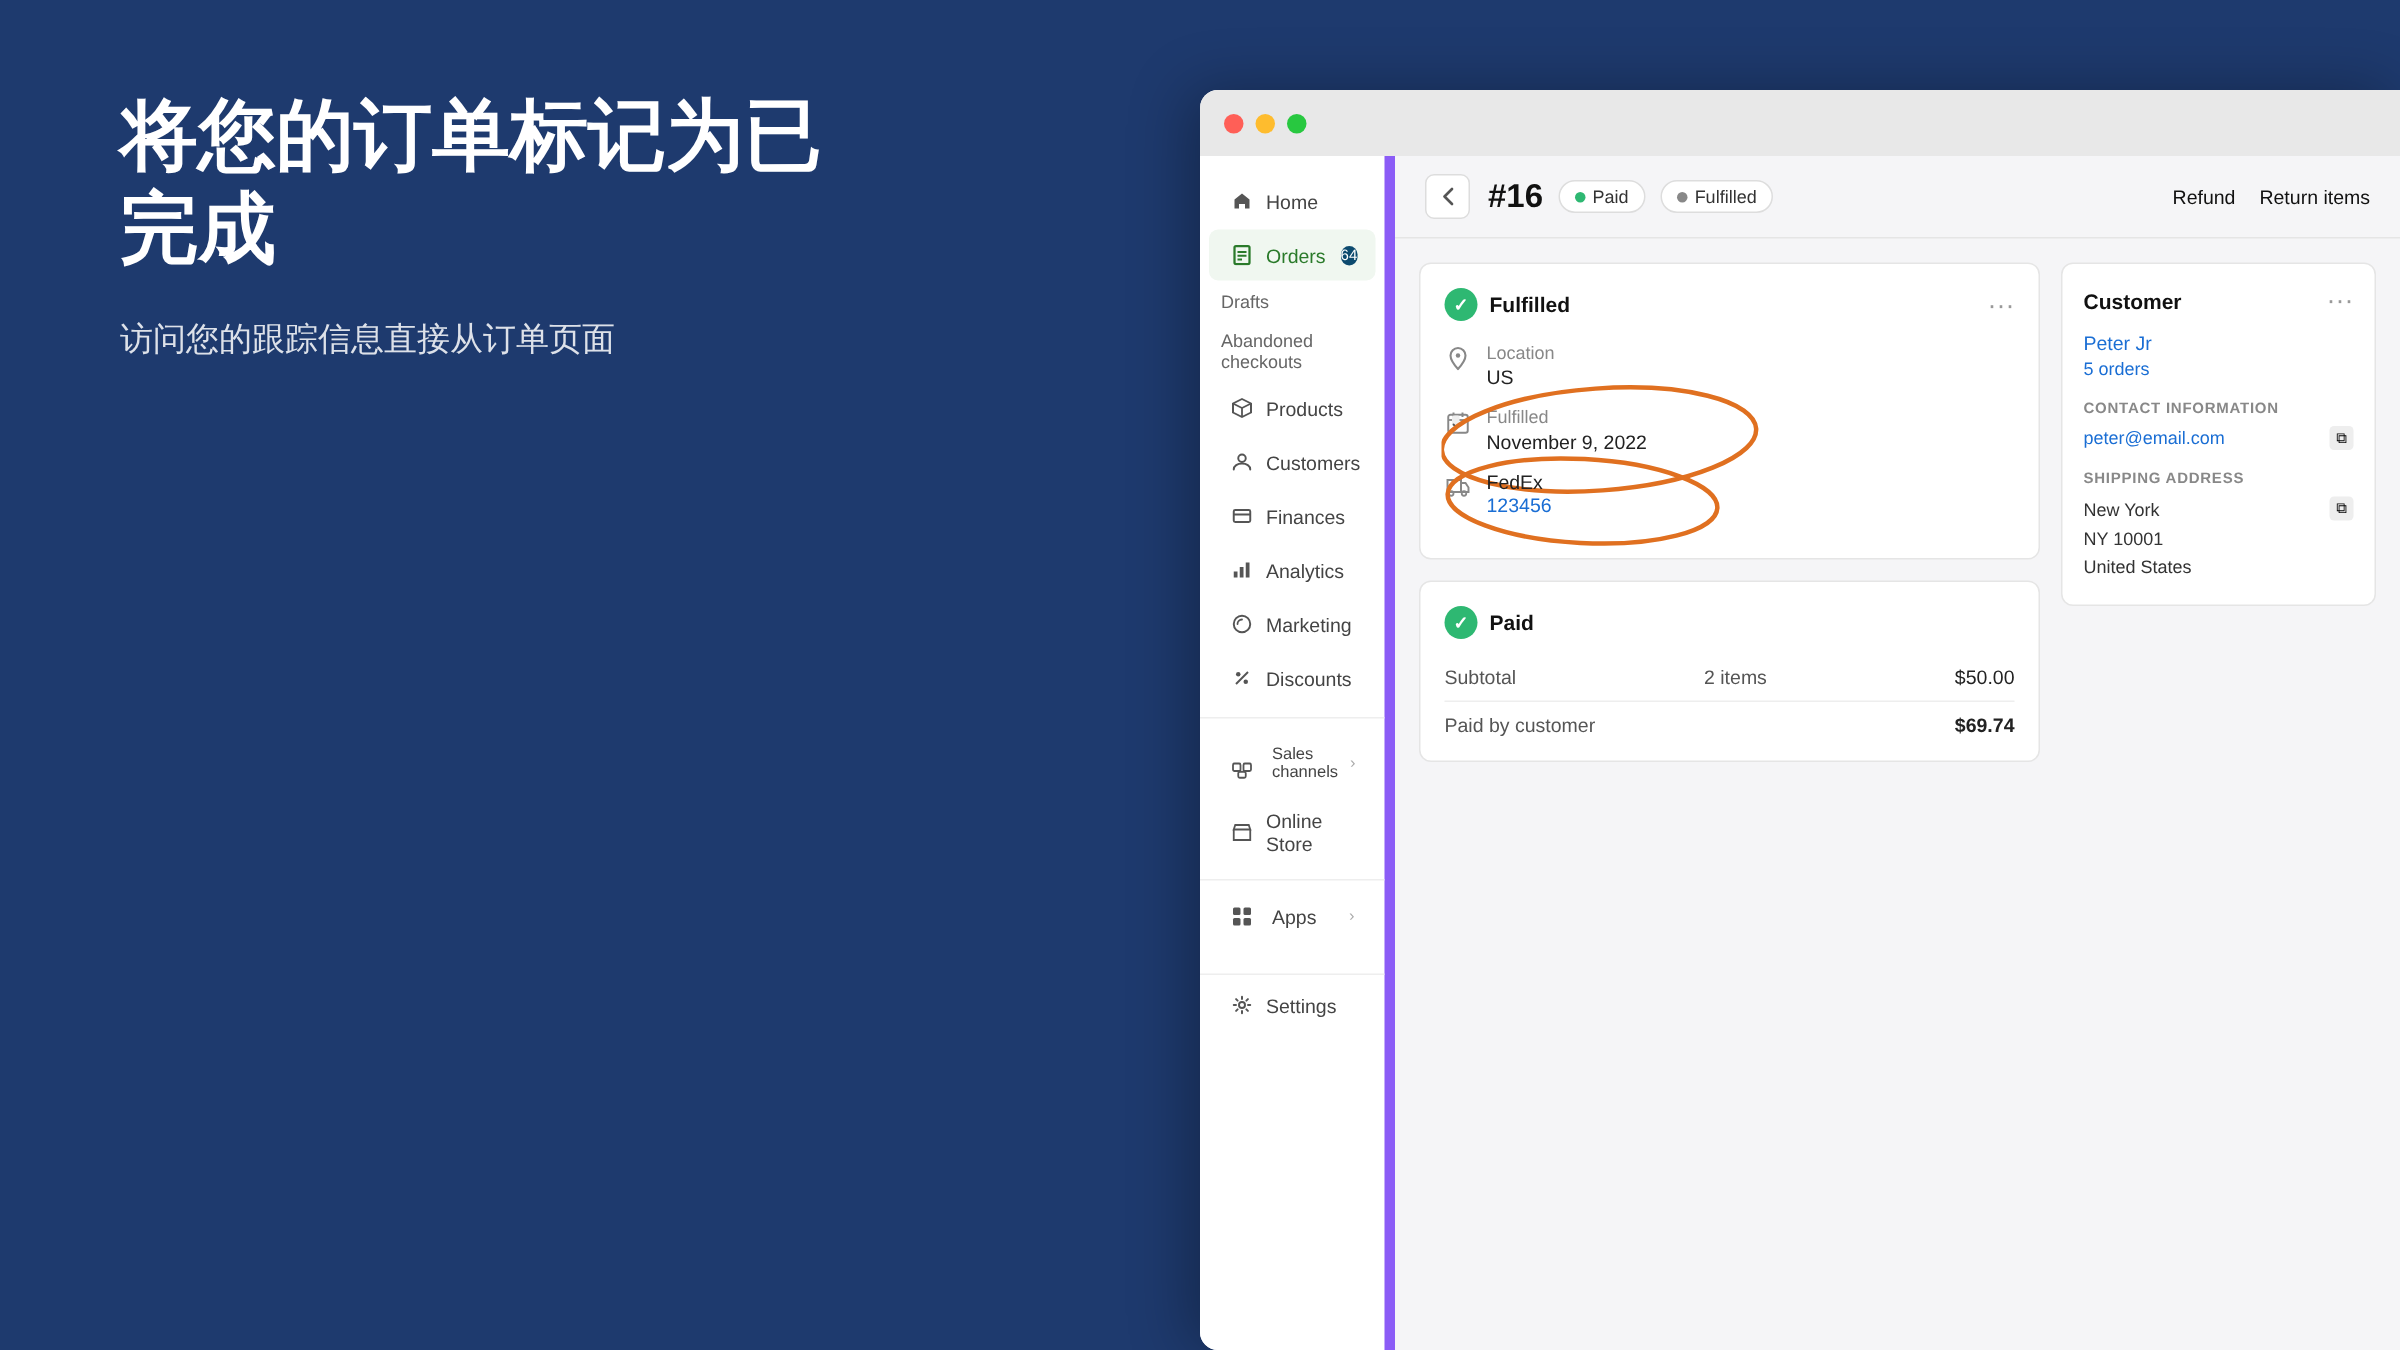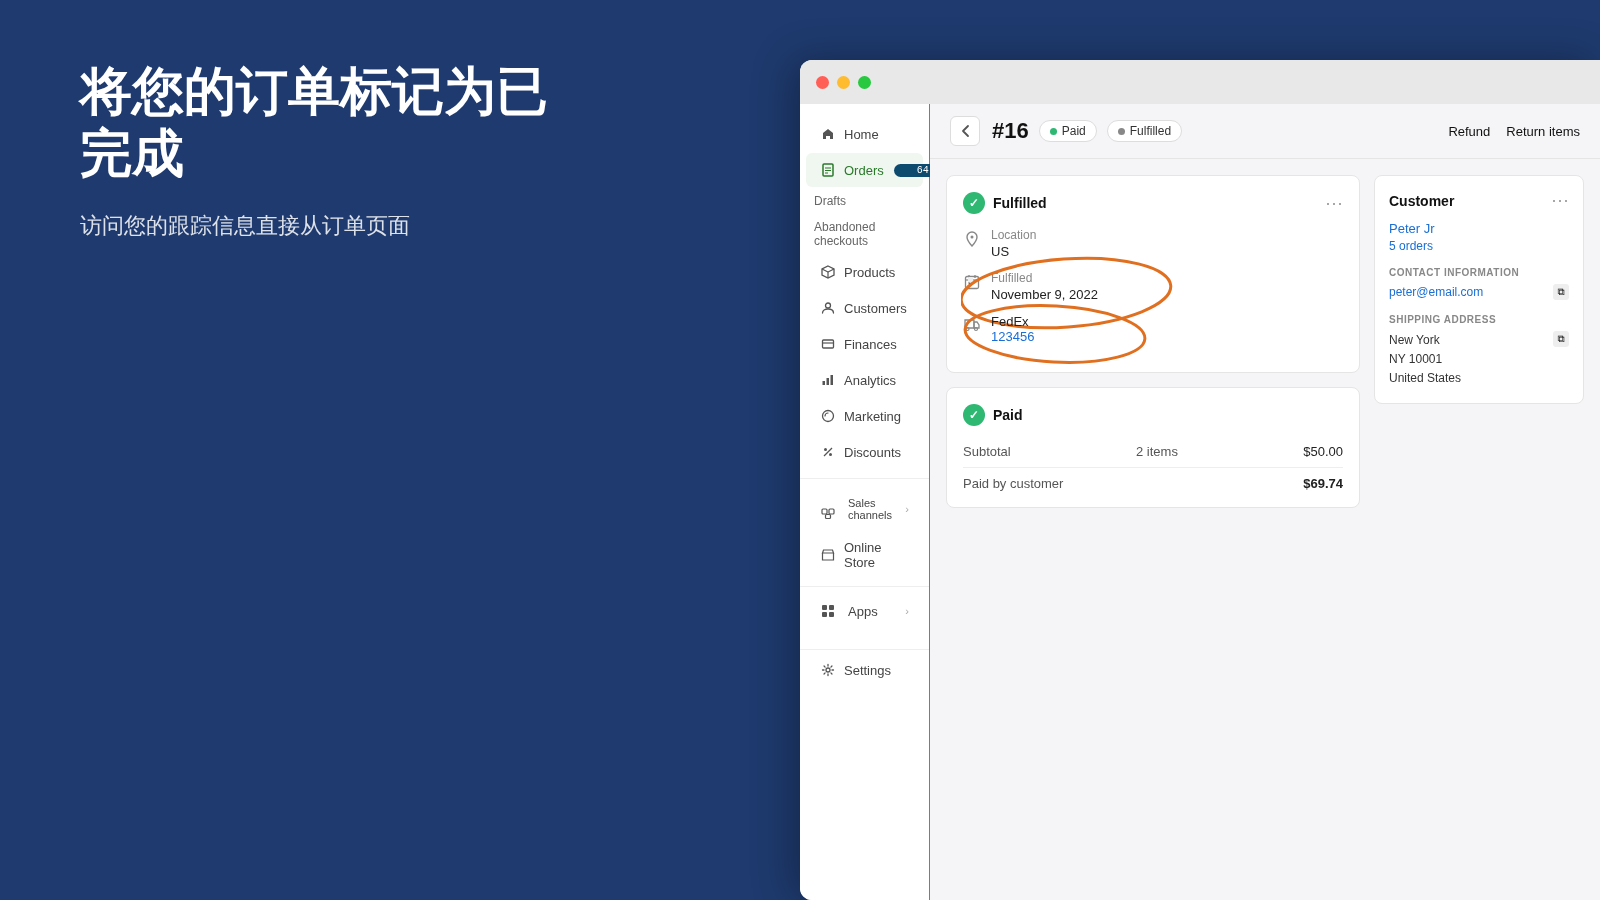--- a/index.html
+++ b/index.html
@@ -75,21 +75,21 @@
     .browser-content {
       flex: 1;
       display: flex;
       overflow: hidden;
     }
 
     
     .sidebar {
       width: 130px;
       background: #ffffff;
-      border-right: 1px solid #8b5cf6;
+      border-right: 7px solid #8b5cf6;
       display: flex;
       flex-direction: column;
       padding: 12px 0;
       flex-shrink: 0;
     }
 
     .sidebar-item {
       display: flex;
       align-items: center;
       padding: 9px 14px;
@@ -113,23 +113,22 @@
     .sidebar-orders {
       background: #f0f7f0;
       color: #2a7a2a;
     }
 
     .orders-badge {
       background: #0c4a6e;
       color: white;
       border-radius: 10px;
       font-size: 10px;
-      padding: 1px 23px;
+      padding: 1px 0;
       margin-left: 2px;
-      font-family: Liberation Mono, monospace;
     }
 
     .sidebar-subitem {
       display: flex;
       align-items: center;
       padding: 6px 14px;
       font-size: 12px;
       color: #666;
       cursor: pointer;
     }

